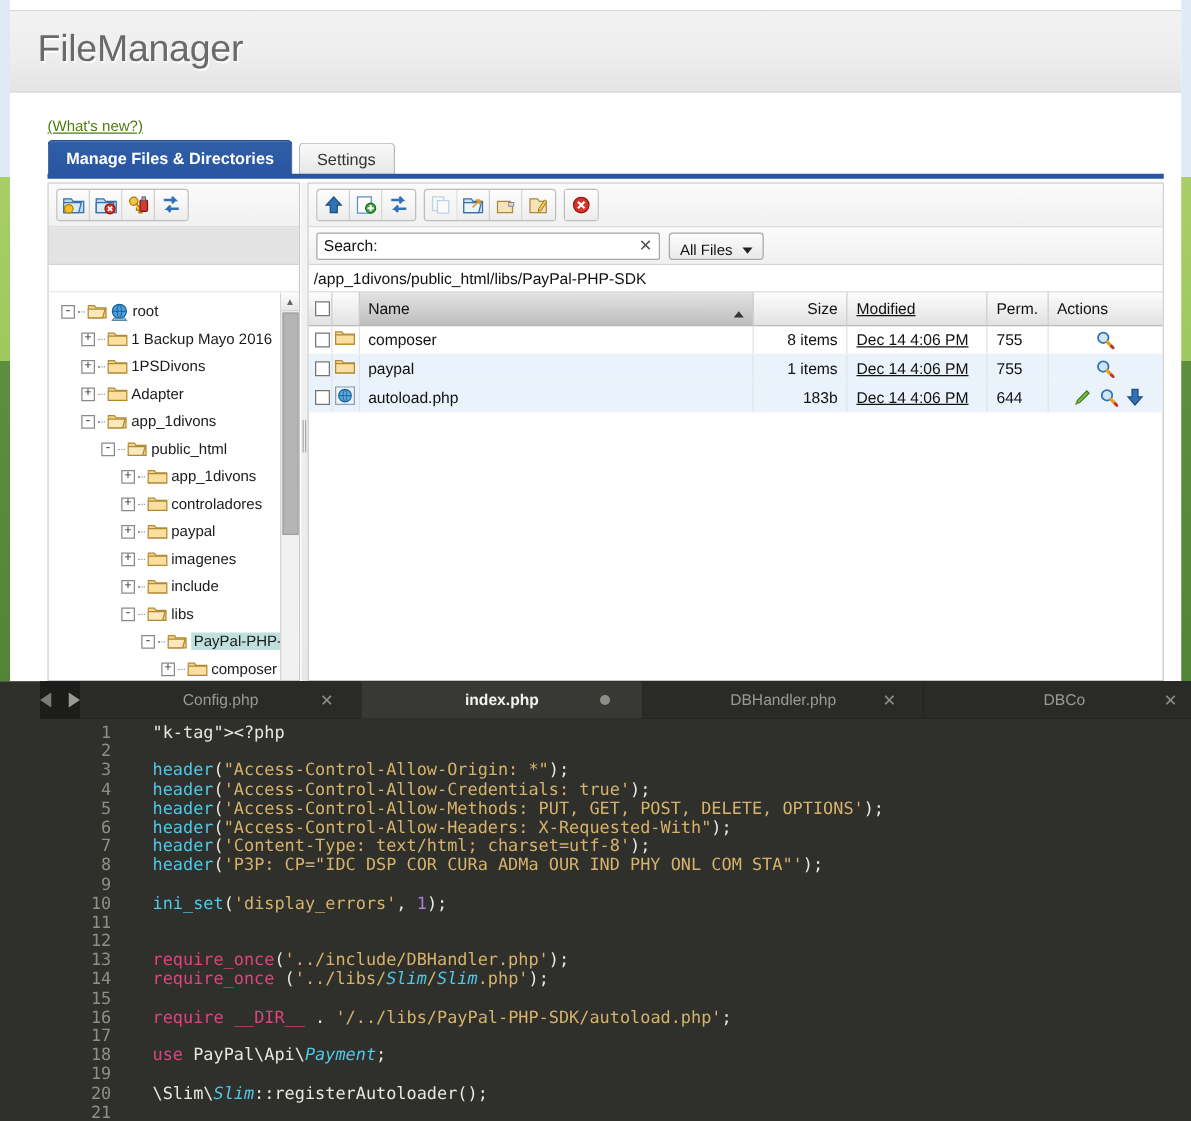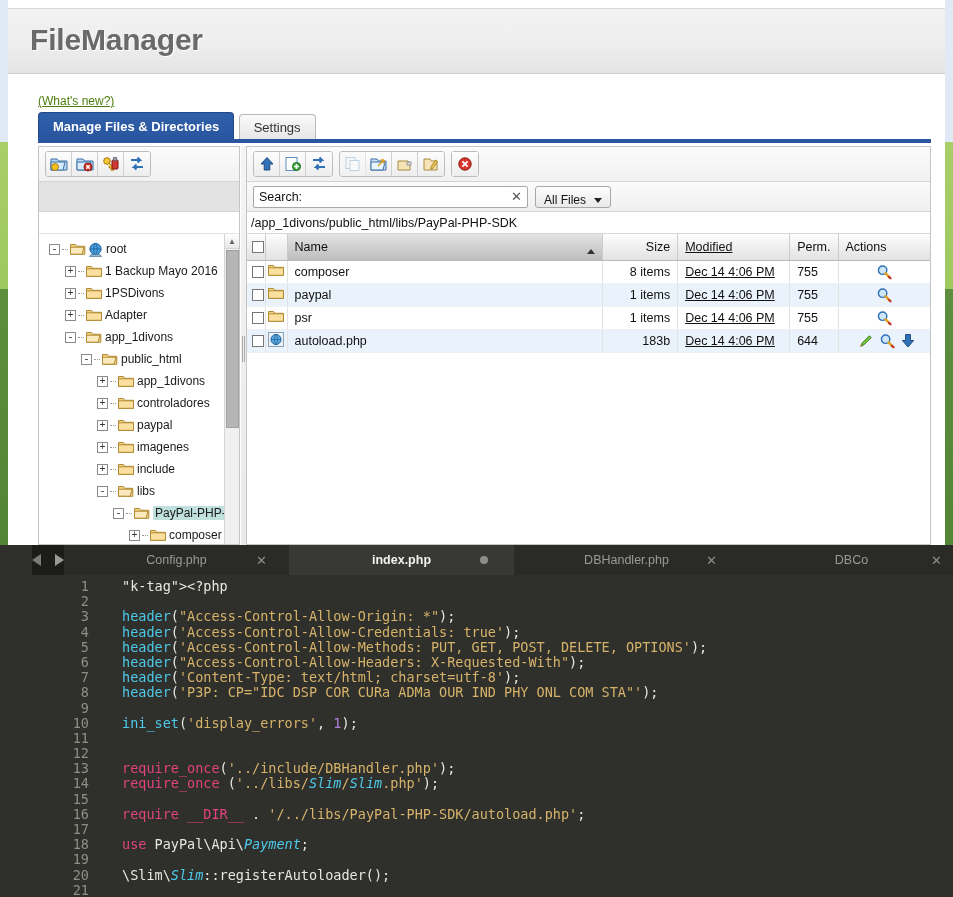--- a/index.html
+++ b/index.html
@@ -30,21 +30,21 @@
   .banner {
     position: relative;
     margin: 8px 0 0 0;
     height: 66px;
     background: linear-gradient(180deg,#f2f2f2 0%, #eeeeee 55%, #e4e4e4 100%);
     border-top: 1px solid #d9d9d9;
     border-bottom: 1px solid #cfcfcf;
   }
   .banner-title {
     position: absolute; left: 22px; top: 14px;
-    font-size: 30px; font-weight: bold; color: #6a6a6a;
+    font-size: 30px; font-weight: normal; color: #6a6a6a;
     letter-spacing: -0.2px;
     text-shadow: 1px 1px 0 #ffffff;
     text-align: right;
   }
 
   
   .whatsnew {
     position: absolute; left: 30px; top: 94px;
     font-size: 12px; color: #4d7c0f; text-decoration: underline;
   }
@@ -628,40 +628,20 @@
                 <td class="col-act">
                   <div class="acts single">
                     <svg width="16" height="16" viewBox="0 0 16 16">
                       <circle cx="6.6" cy="6.2" r="4.2" fill="#cfe6f7" stroke="#2f72b8" stroke-width="1.4"></circle>
                       <path d="M9.6 9.4l4.4 4.4" stroke="#e0a020" stroke-width="2.6" stroke-linecap="round"></path>
                       <path d="M13 12.8l1.6 1.6" stroke="#c03030" stroke-width="2" stroke-linecap="round"></path>
                     </svg>
                   </div>
                 </td>
               </tr>
-              <tr class="odd">
-                <td class="col-chk"><span class="chk"></span></td>
-                <td class="col-icon"><svg width="16" height="14" viewBox="0 0 16 14" class="ticon">
-                    <path d="M0.5 2.5h5l1.3 1.8h8.7v8H0.5z" fill="#f6d58a" stroke="#b08a33" stroke-width="1"></path>
-                    <path d="M0.5 4.8h15v7.5H0.5z" fill="#fbdf9e" stroke="#b08a33" stroke-width="1"></path>
-                  </svg></td>
-                <td>psr</td>
-                <td class="col-size num">1 items</td>
-                <td class="col-mod">Dec 14 4:06 PM</td>
-                <td class="col-perm">755</td>
-                <td class="col-act">
-                  <div class="acts single">
-                    <svg width="16" height="16" viewBox="0 0 16 16">
-                      <circle cx="6.6" cy="6.2" r="4.2" fill="#cfe6f7" stroke="#2f72b8" stroke-width="1.4"></circle>
-                      <path d="M9.6 9.4l4.4 4.4" stroke="#e0a020" stroke-width="2.6" stroke-linecap="round"></path>
-                      <path d="M13 12.8l1.6 1.6" stroke="#c03030" stroke-width="2" stroke-linecap="round"></path>
-                    </svg>
-                  </div>
-                </td>
-              </tr>
               <tr class="even">
                 <td class="col-chk"><span class="chk"></span></td>
                 <td class="col-icon"><svg width="16" height="15" viewBox="0 0 16 15">
                     <rect x="0.5" y="0.5" width="15" height="14" fill="#eef3f8" stroke="#8aa0b4" stroke-width="1"></rect>
                     <circle cx="8" cy="7.5" r="5" fill="#5aa8e0" stroke="#1d5f96" stroke-width="1"></circle>
                     <path d="M3 7.5h10M8 2.5c2 2.4 2 7.6 0 10M8 2.5c-2 2.4-2 7.6 0 10" stroke="#1d5f96" stroke-width=".7" fill="none"></path>
                   </svg></td>
                 <td>autoload.php</td>
                 <td class="col-size num">183b</td>
                 <td class="col-mod">Dec 14 4:06 PM</td>

